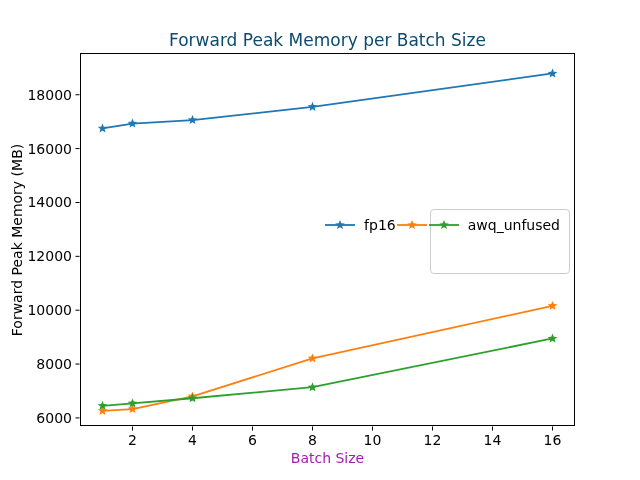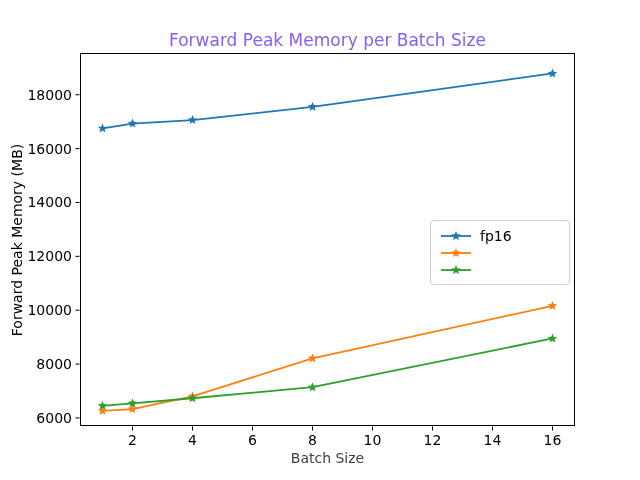--- a/index.html
+++ b/index.html
@@ -4,36 +4,35 @@
 <style>
   html,body{margin:0;padding:0;background:#ffffff;}
   .figure{
     position:relative;width:640px;height:480px;background:#ffffff;
     font-family:"DejaVu Sans","Liberation Sans",sans-serif;color:#000;
     overflow:hidden;
   }
   .plot-svg{position:absolute;left:0;top:0;width:640px;height:480px;}
   .chart-title{
     position:absolute;left:80px;top:30px;width:495px;text-align:center;
-    font-size:17px;color:#8b5cf6;white-space:nowrap;
+    font-size:17px;color:#0c4a6e;white-space:nowrap;
   }
   .x-axis-label{
     position:absolute;left:80px;top:450px;width:495px;text-align:center;
-    font-size:14px;color:#404040;
+    font-size:14px;color:#a21caf;
   }
   .y-axis-label{
     position:absolute;left:17px;top:240px;font-size:14px;color:#000;white-space:nowrap;
     transform:translate(-50%,-50%) rotate(-90deg);
   }
   .legend{
     position:absolute;left:430px;top:209px;width:140px;box-sizing:border-box;
     background:#ffffff;border:1px solid #cccccc;border-radius:4px;
-    padding:6px 9px;display:flex;flex-direction:column;justify-content:flex-end;
+    padding:6px 9px;display:flex;flex-direction:row;justify-content:flex-end;
     height:65px;
-    margin-top:11px;
   }
   .legend-row{display:flex;align-items:center;gap:8px;height:18px;}
   .legend-row svg{flex:0 0 auto;display:block;}
   .legend-label{font-size:14px;line-height:18px;color:#000;}
   .tick-label{font-size:14px;fill:#000;}
 </style>
 </head>
 <body>
 
 <div class="figure">
@@ -118,16 +117,17 @@
       <svg width="32" height="14">
         <line class="swatch-line" x1="1" y1="7" x2="31" y2="7" stroke-width="1.8" stroke="#ff7f0e"></line>
         <polygon class="swatch-star" points="16.00,2.00 17.29,5.22 20.76,5.45 18.09,7.68 18.94,11.05 16.00,9.20 13.06,11.05 13.91,7.68 11.24,5.45 14.71,5.22" fill="#ff7f0e"></polygon>
       </svg>
     </div>
     <div class="legend-row">
       <svg width="32" height="14">
         <line class="swatch-line" x1="1" y1="7" x2="31" y2="7" stroke-width="1.8" stroke="#2ca02c"></line>
         <polygon class="swatch-star" points="16.00,2.00 17.29,5.22 20.76,5.45 18.09,7.68 18.94,11.05 16.00,9.20 13.06,11.05 13.91,7.68 11.24,5.45 14.71,5.22" fill="#2ca02c"></polygon>
       </svg>
+      <span class="legend-label">awq_unfused</span>
     </div>
   </div>
 
 </div>
 
 </body></html>

